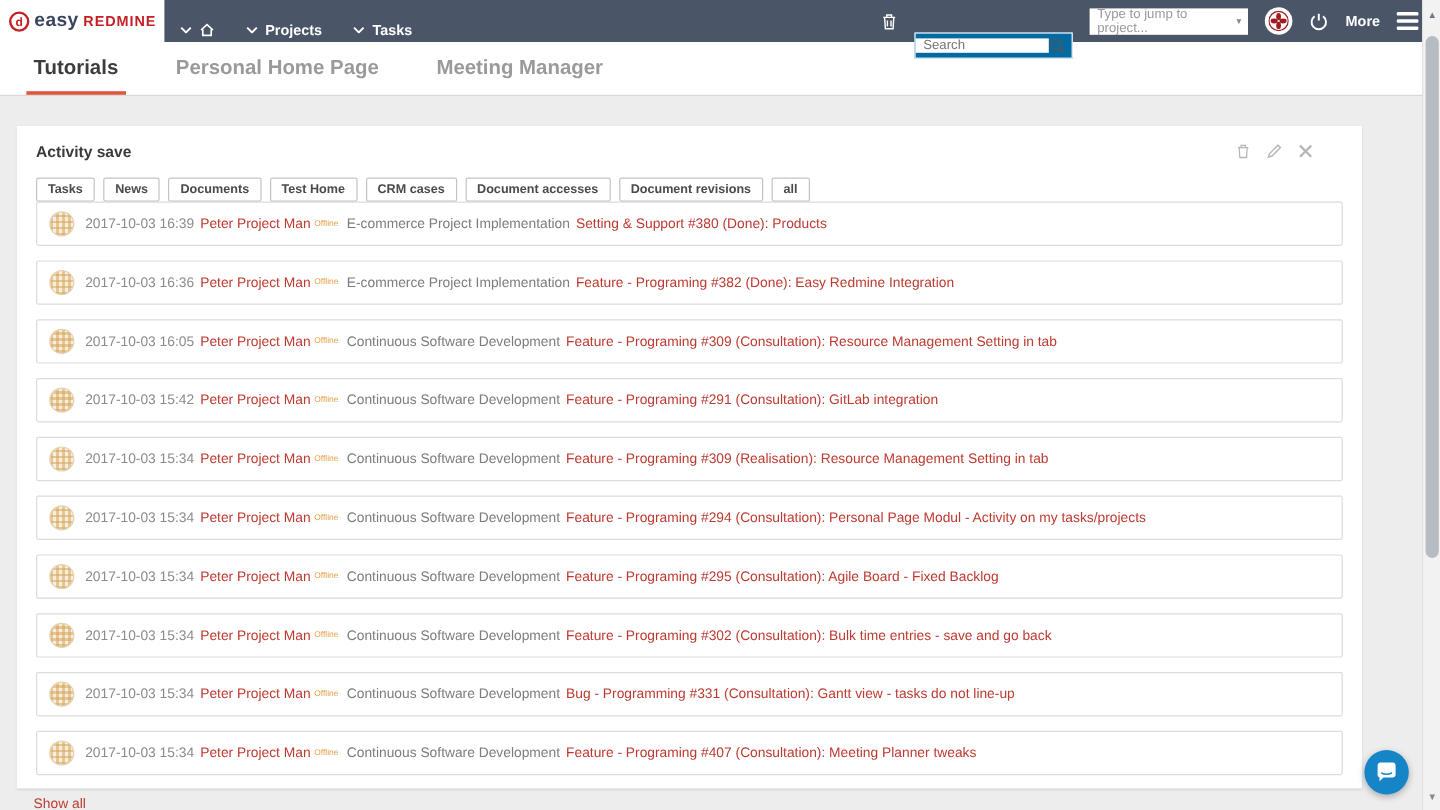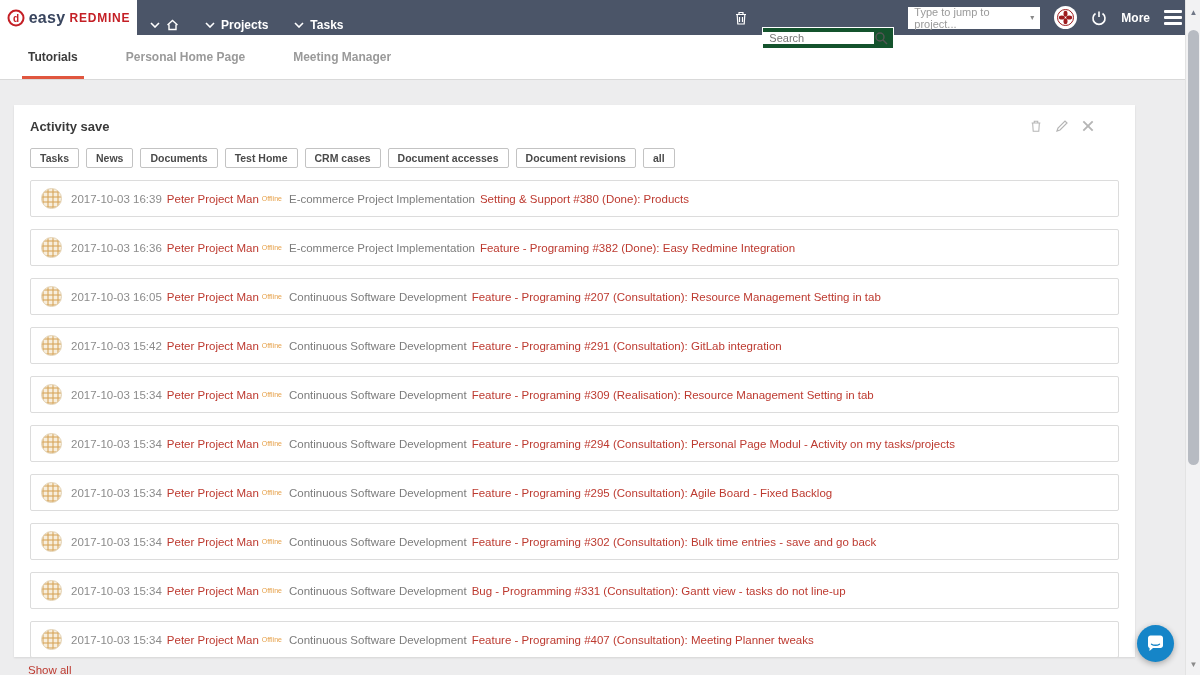--- a/index.html
+++ b/index.html
@@ -9,51 +9,51 @@
   
   .navbar { position:absolute; left:0; top:0; width:1200px; height:35px; background:#4b5568; z-index:5; }
   .logo-box { position:absolute; left:0; top:0; width:137px; height:35px; background:#fff;
               display:flex; align-items:center; justify-content:center; gap:4px; }
   .logo-easy { font-size:16px; font-weight:bold; color:#39455e; letter-spacing:.3px; }
   .logo-redmine { font-size:12px; font-weight:bold; color:#c41f25; letter-spacing:.8px; }
   .nav-left { position:absolute; left:150px; top:0; height:50px; display:flex; align-items:center; gap:26px; }
   .nav-item { display:flex; align-items:center; gap:6px; color:#fff; font-size:12px; font-weight:bold; cursor:pointer; }
   .chev { width:10px; height:6px; }
   .nav-right { position:absolute; right:18px; top:0; height:35px; display:flex; align-items:center; gap:14px; }
-  .search-box { width:132px; height:22px; background:#14532d; border:1px solid #fff; display:flex; align-items:center;margin-top:40px; }
+  .search-box { width:132px; height:22px; background:#0369a1; border:1px solid #fff; display:flex; align-items:center;margin-top:40px; }
   .search-box input { flex:1; border:0; outline:0; font-size:11px; padding:0 6px; color:#444; width:100px;
                       font-family:"Liberation Sans", sans-serif; }
   .jump-box { width:132px; height:22px; background:#fff; display:flex; align-items:center; justify-content:space-between;
               padding:0 6px; color:#9a9a9a; font-size:11px; }
   .jump-caret { color:#888; font-size:8px; }
   .nav-avatar { width:23px; height:23px; border-radius:50%; background:#fff; display:flex; align-items:center; justify-content:center; }
   .more-label { color:#fff; font-size:12px; font-weight:bold; }
   .burger { display:flex; flex-direction:column; gap:3px; cursor:pointer; }
   .burger span { display:block; width:18px; height:3px; background:#fff; border-radius:1px; }
 
   
   .tabbar { position:absolute; left:0; top:35px; width:1185px; height:45px; background:#fff;
             border-bottom:1px solid #d9d9d9; display:flex; align-items:stretch; padding-left:28px; }
-  .tab { display:flex; align-items:center; margin-right:48px; font-size:12px; font-weight:bold; color:#9a9a9a;
+  .tab { display:flex; align-items:center; margin-right:48px; font-size:17px; font-weight:bold; color:#9a9a9a;
          cursor:pointer; position:relative; }
   .tab.active { color:#3c3c3c; }
   .tab.active::after { content:""; position:absolute; left:-6px; right:-6px; bottom:0; height:3px; background:#e0563f; }
 
   
   .card { position:absolute; left:14px; top:105px; width:1121px; height:552px; background:#fff;
           box-shadow:0 1px 2px rgba(0,0,0,.1); padding:14px 16px 0 16px; }
   .card-head { display:flex; align-items:flex-start; justify-content:space-between; }
   .card-title { font-size:13px; font-weight:bold; color:#3a3a3a; }
   .card-tools { display:flex; gap:12px; margin-right:24px; color:#b5b5b5; }
   .tool { cursor:pointer; width:14px; height:14px; }
   .filters { display:flex; gap:7px; margin-top:14px; }
   .filter-btn { background:#fff; border:1px solid #c3c3c3; border-radius:2px; padding:3px 9px; font-size:10.5px;
                 font-weight:bold; color:#4a4a4a; cursor:pointer; font-family:"Liberation Sans", sans-serif; }
   .filter-btn.all { }
-  .rows { margin-top:12px; }
+  .rows { }
   .row { height:37px; border:1px solid #dcdcdc; border-radius:2px; margin-bottom:12px;
          display:flex; align-items:center; padding:0 10px; font-size:11.5px; white-space:nowrap; overflow:hidden; }
   .avatar { width:21px; height:21px; border-radius:50%; flex:0 0 21px; margin-right:9px;
             border:1px solid #e3d2b4;
             background:
               repeating-linear-gradient(0deg,rgba(215,165,90,.55) 0 2px,transparent 2px 5px),
               repeating-linear-gradient(90deg,rgba(215,165,90,.55) 0 2px,transparent 2px 5px),
               #f7eedd; }
   .ts { color:#8b8b8b; margin-right:5px; }
   .user-link { color:#bd3a30; text-decoration:none; cursor:pointer; }
@@ -201,21 +201,21 @@
     <span class="presence">Offline</span>
     <span class="proj">E-commerce Project Implementation</span>
     <a class="task-link">Feature - Programing #382 (Done): Easy Redmine Integration</a>
   </div>
       <div class="row">
     <span class="avatar"></span>
     <span class="ts">2017-10-03 16:05</span>
     <a class="user-link">Peter Project Man</a>
     <span class="presence">Offline</span>
     <span class="proj">Continuous Software Development</span>
-    <a class="task-link">Feature - Programing #207 (Consultation): Resource Management Setting in tab</a>
+    <a class="task-link">Feature - Programing #309 (Consultation): Resource Management Setting in tab</a>
   </div>
       <div class="row">
     <span class="avatar"></span>
     <span class="ts">2017-10-03 15:42</span>
     <a class="user-link">Peter Project Man</a>
     <span class="presence">Offline</span>
     <span class="proj">Continuous Software Development</span>
     <a class="task-link">Feature - Programing #291 (Consultation): GitLab integration</a>
   </div>
       <div class="row">

